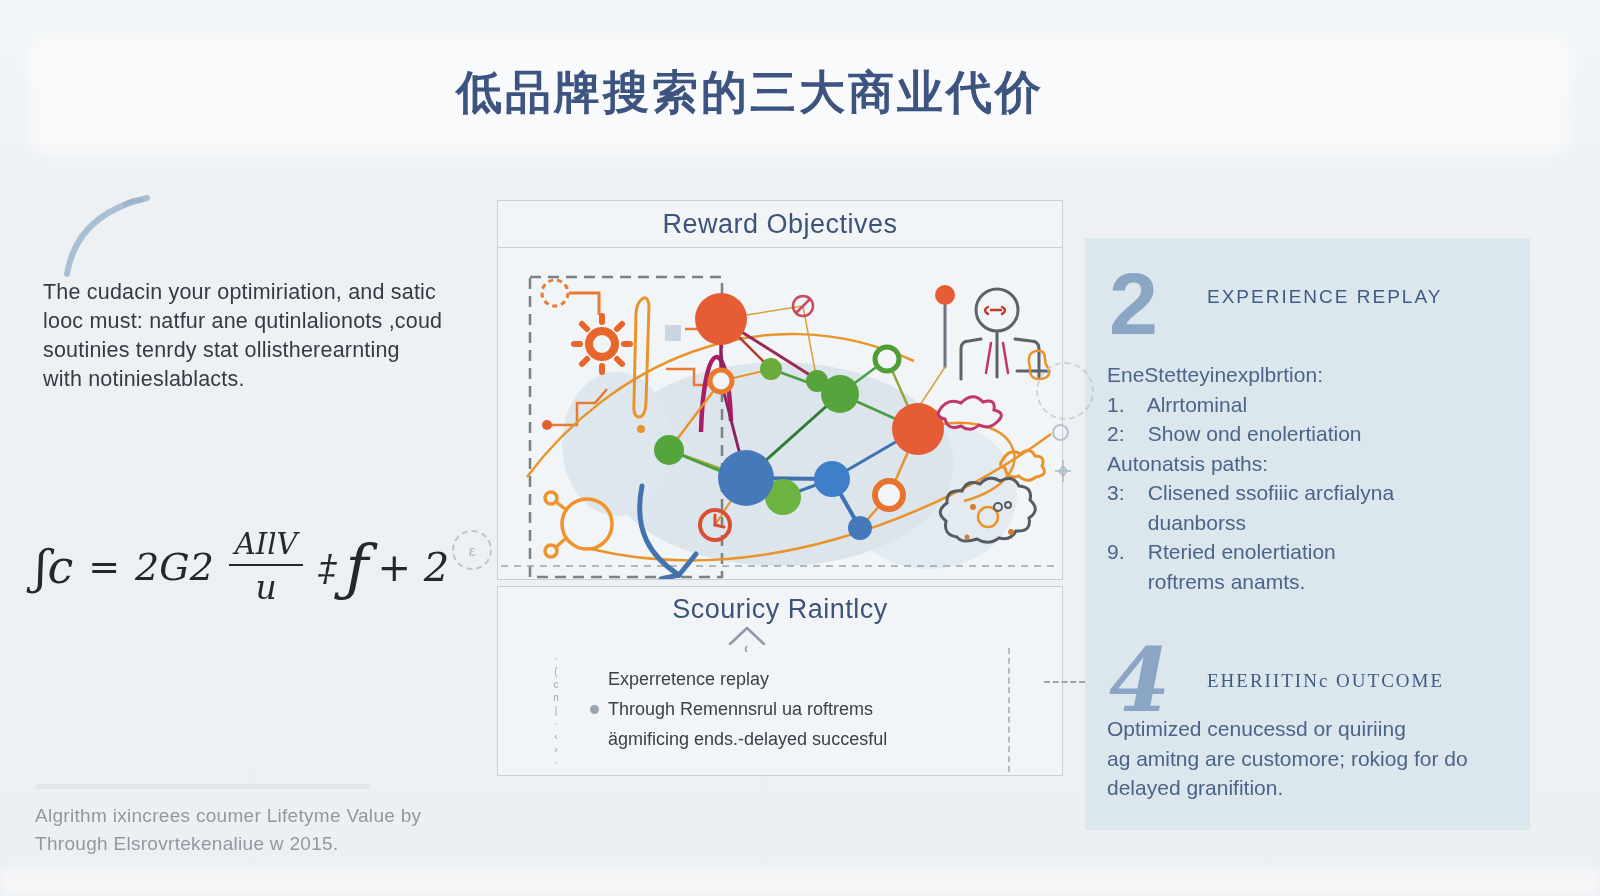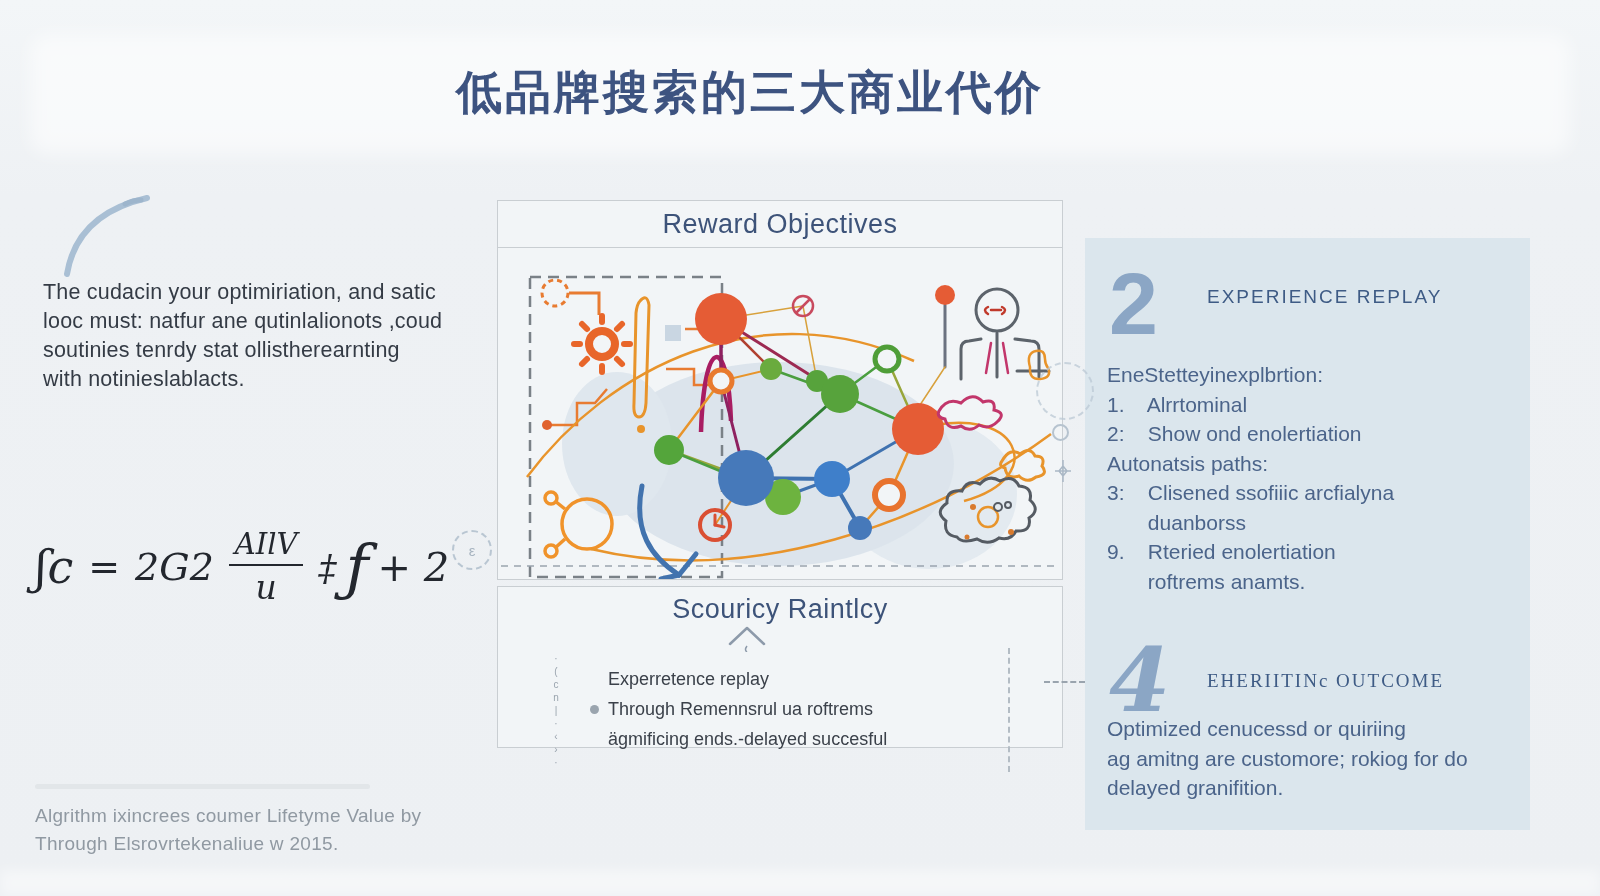--- a/index.html
+++ b/index.html
@@ -32,21 +32,21 @@
   .formula .op   { font-size:36px; }
   .formula .fsym { font-size:62px; margin:0 -6px; }
   .formula .tail { font-size:40px; }
   .eps-badge { position:absolute; left:452px; top:530px; width:40px; height:40px;
                border:2px dashed #b9c6d2; border-radius:50%; color:#a7b4c0;
                font-size:15px; display:flex; align-items:center; justify-content:center; }
 
   .box { position:absolute; left:497px; width:566px; background:#f2f5f7;
          border:1.5px solid #c9ced2; }
   .box-reward { top:200px; height:380px; }
-  .box-score  { top:586px; height:162px; }
+  .box-score  { top:586px; height:190px; }
   .box-header { height:47px; border-bottom:1.5px solid #c9ced2; display:flex;
                 align-items:center; justify-content:center;
                 font-size:27px; color:#3d5379; font-weight:500; letter-spacing:.5px; }
   .box-score .box-header { border-bottom:none; height:44px; }
   .diagram-wrap { position:absolute; left:1px; top:48px; width:563px; height:330px; overflow:hidden; }
 
   .chevron-up { position:absolute; left:722px; top:620px; }
   .bullets { position:absolute; left:608px; top:664px; width:400px;
              font-size:18px; line-height:30px; color:#3b414a; }
   .bullet-row { position:relative; }

